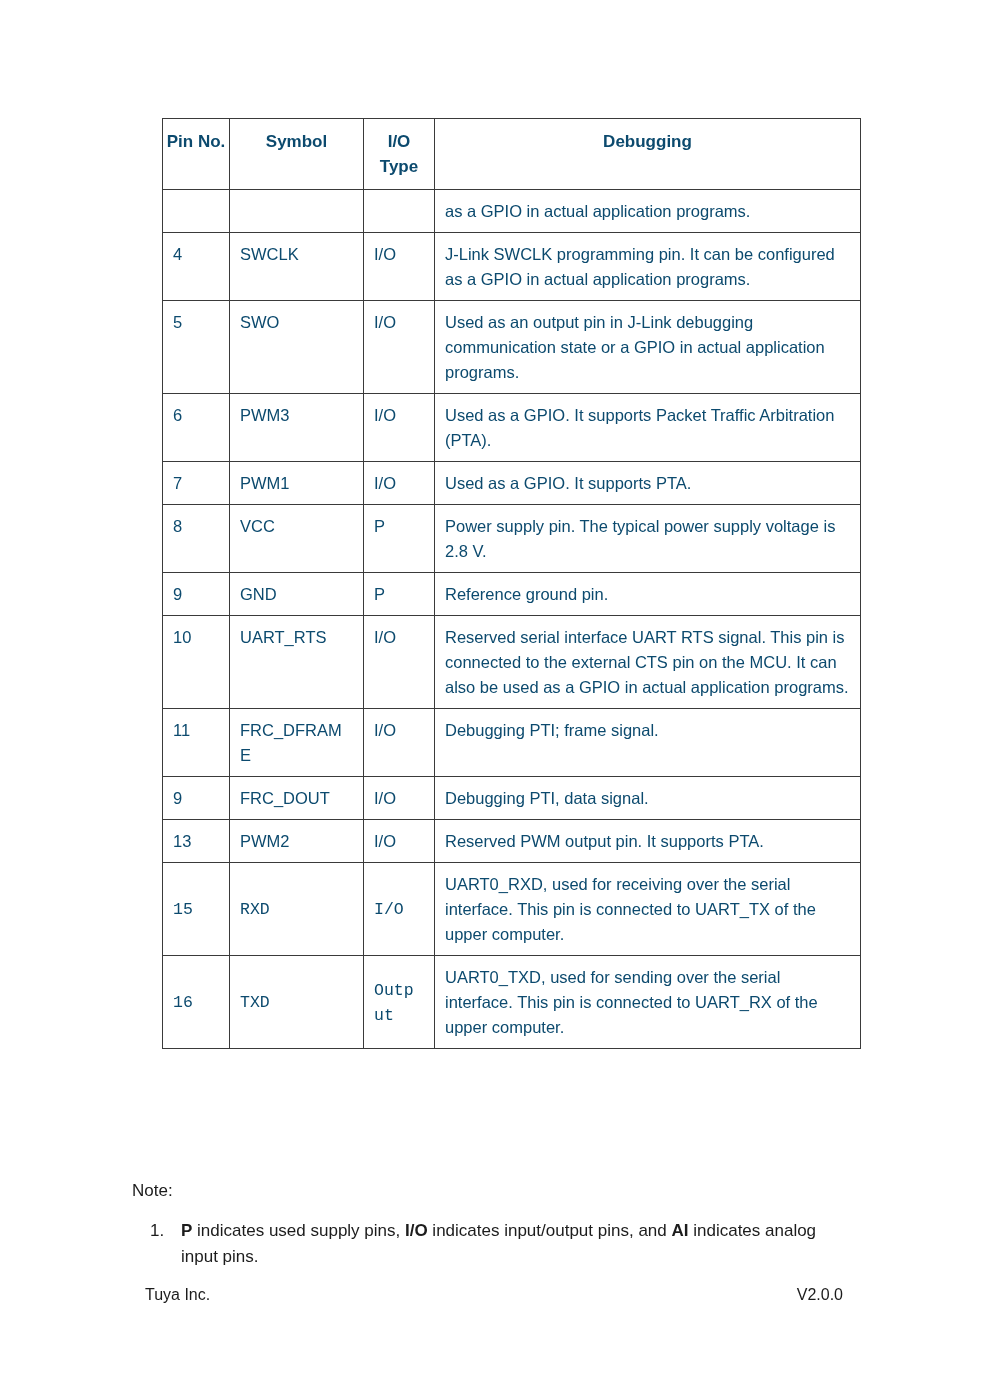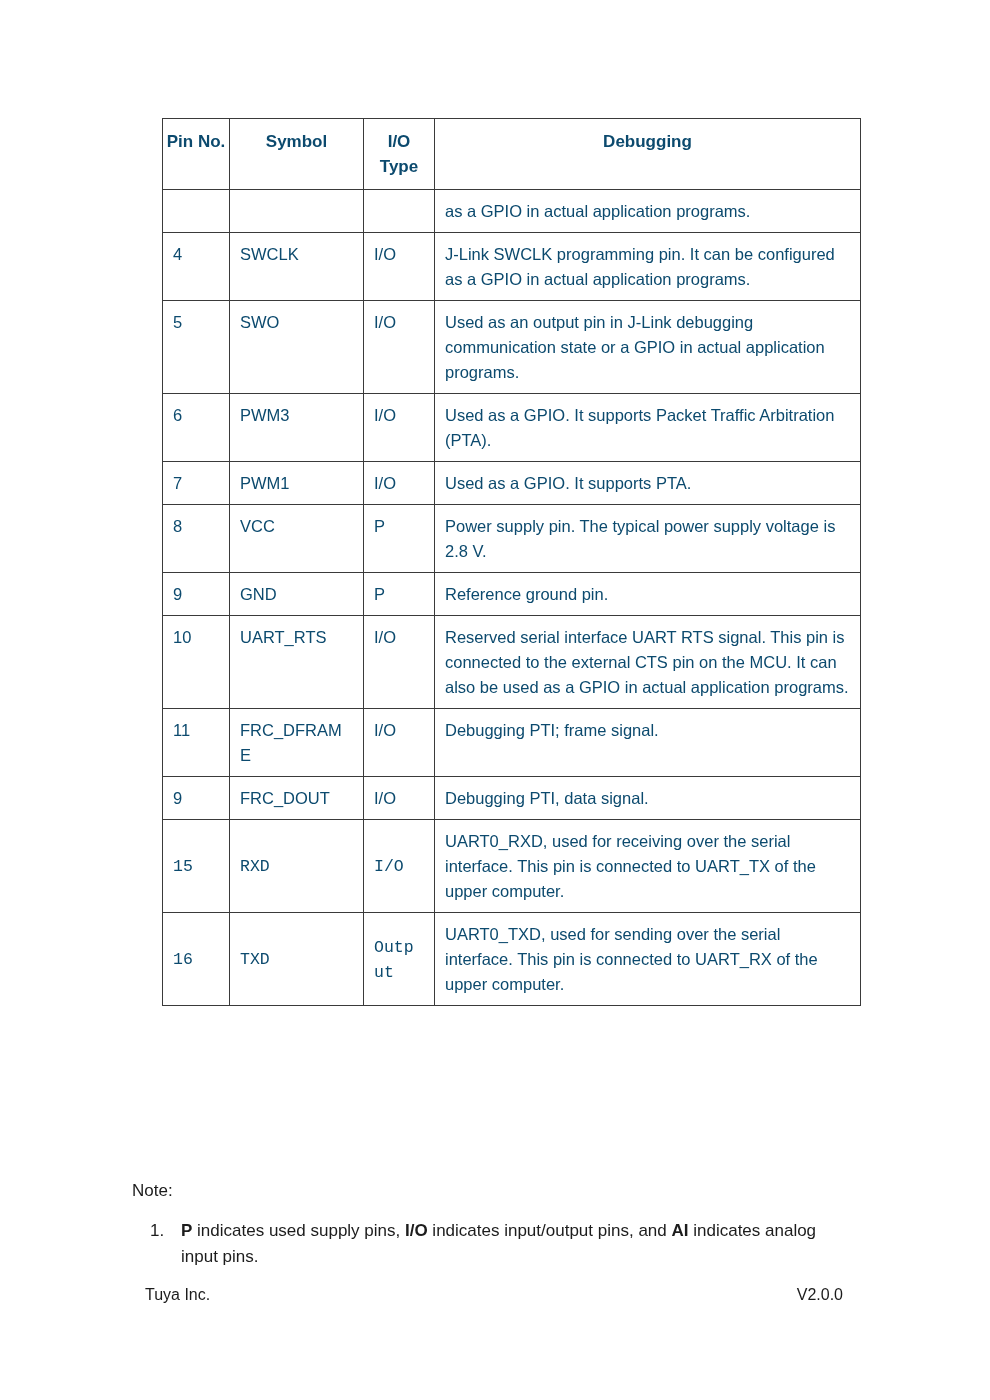--- a/index.html
+++ b/index.html
@@ -146,20 +146,26 @@
       <td>I/O</td>
       <td>Debugging PTI; frame signal.</td>
     </tr>
     <tr>
       <td>9</td>
       <td>FRC_DOUT</td>
       <td>I/O</td>
       <td>Debugging PTI, data signal.</td>
     </tr>
     <tr>
+      <td>13</td>
+      <td>PWM2</td>
+      <td>I/O</td>
+      <td>Reserved PWM output pin. It supports PTA.</td>
+    </tr>
+    <tr>
       <td class="vm">15</td>
       <td class="vm">RXD</td>
       <td class="vm">I/O</td>
       <td>UART0_RXD, used for receiving over the serial interface. This pin is connected to UART_TX of the upper computer.</td>
     </tr>
     <tr>
       <td class="vm">16</td>
       <td class="vm">TXD</td>
       <td class="vm">Output</td>
       <td>UART0_TXD, used for sending over the serial interface. This pin is connected to UART_RX of the upper computer.</td>

